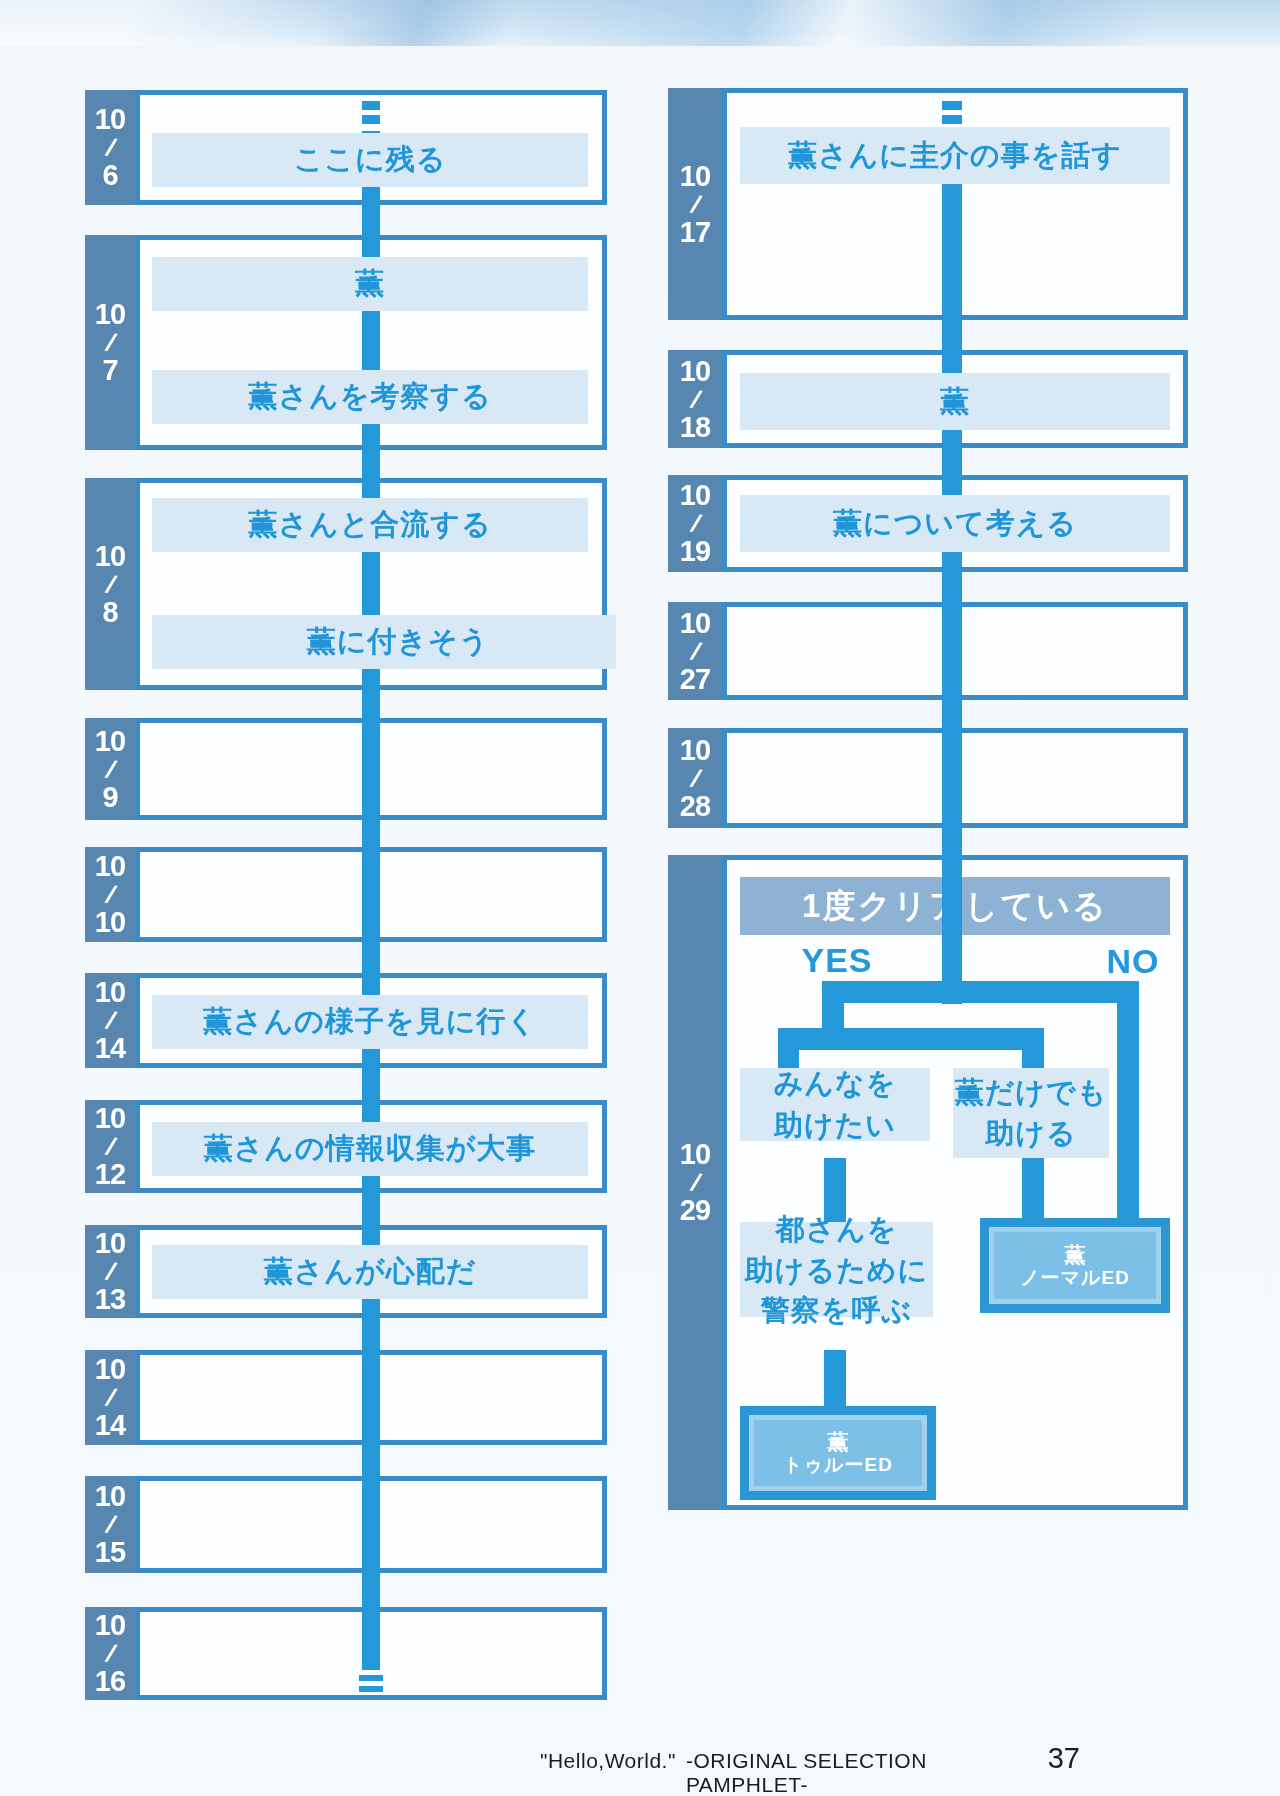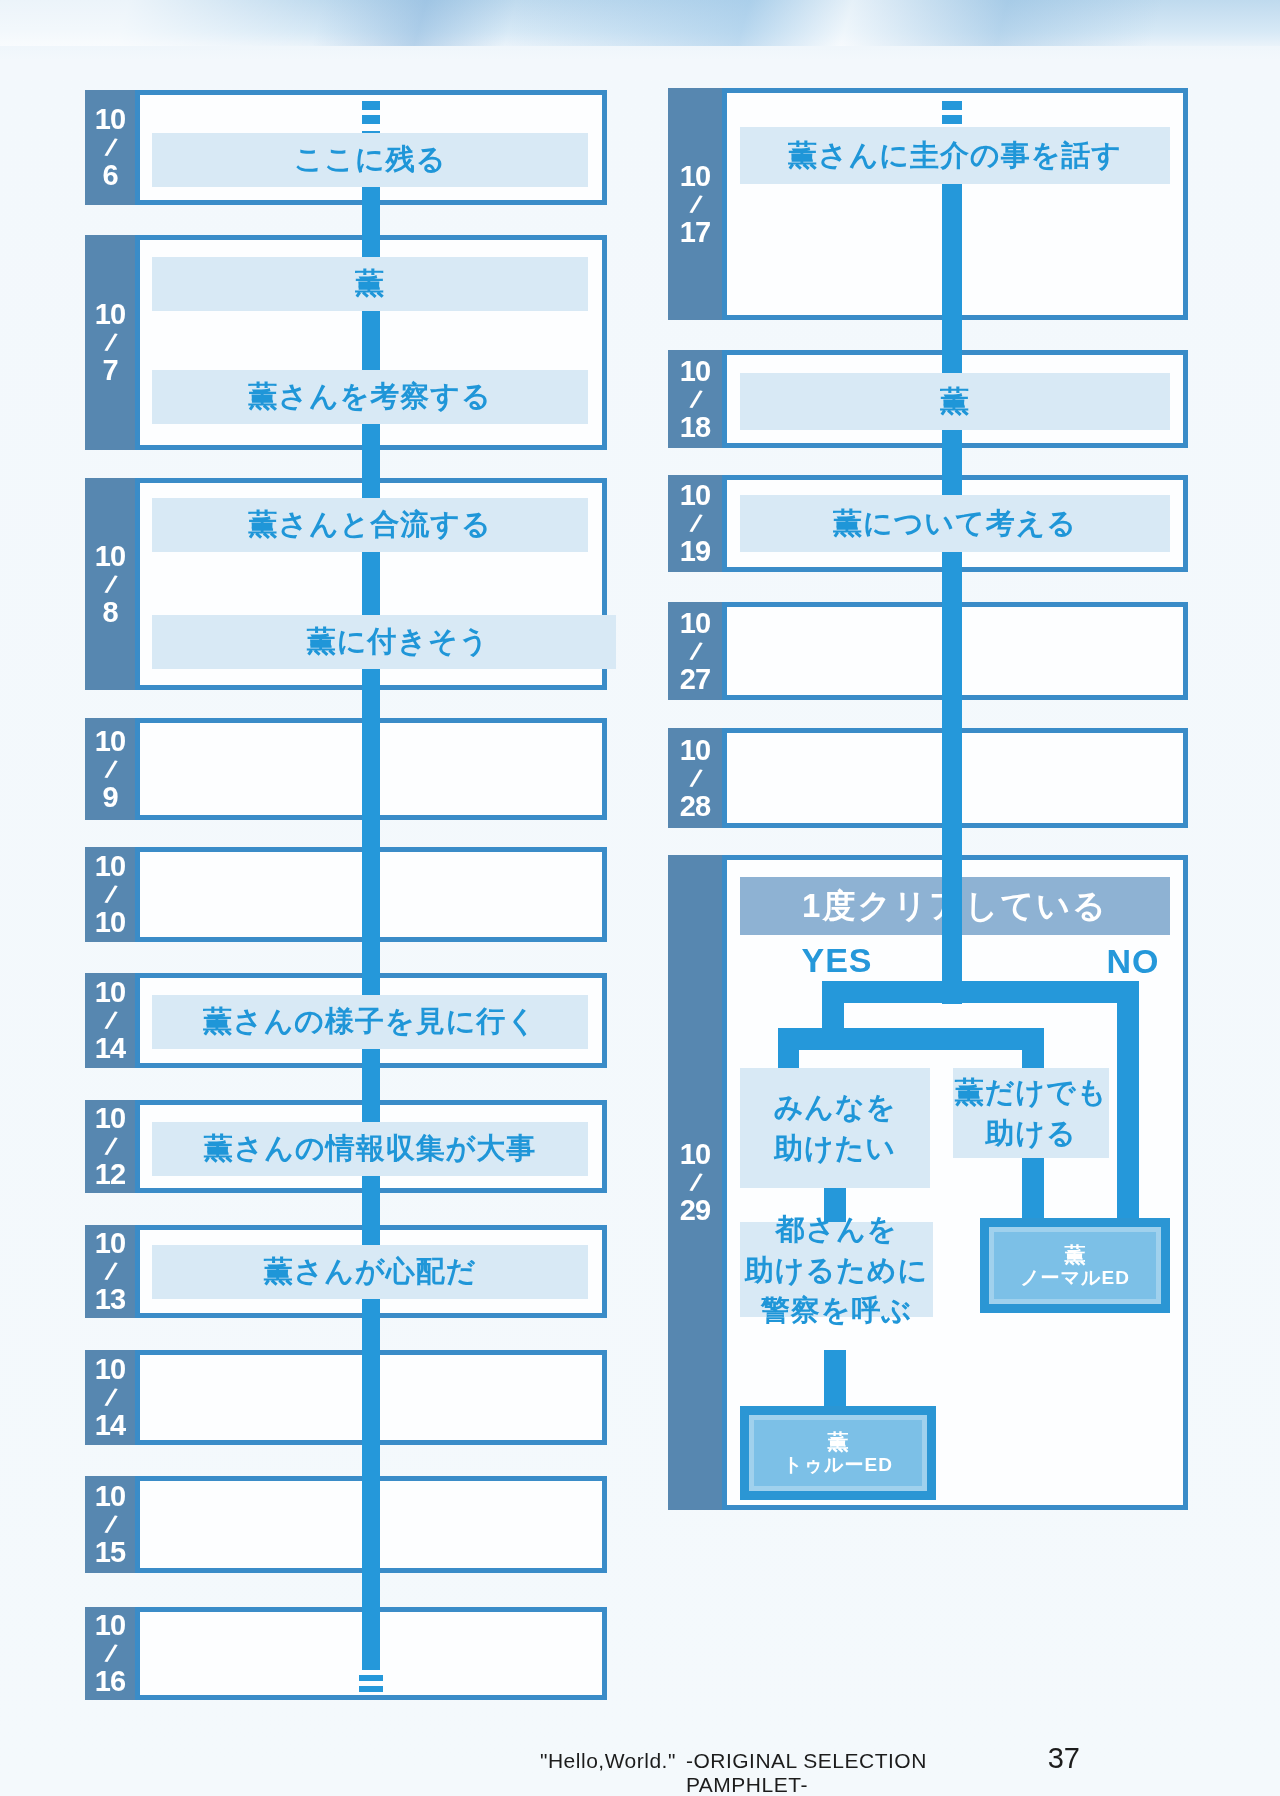--- a/index.html
+++ b/index.html
@@ -285,21 +285,21 @@
     <div class="conn" style="left:154px;top:126px;width:317px;height:22px;"></div>
     <div class="conn" style="left:154px;top:148px;width:22px;height:27px;"></div>
     <div class="conn" style="left:110px;top:173px;width:266px;height:22px;"></div>
     <div class="conn" style="left:110px;top:195px;width:21px;height:22px;"></div>
     <div class="conn" style="left:354px;top:195px;width:22px;height:22px;"></div>
     <div class="conn" style="left:449px;top:148px;width:22px;height:219px;"></div>
     <div class="conn" style="left:156px;top:303px;width:22px;height:66px;"></div>
     <div class="conn" style="left:354px;top:301px;width:22px;height:64px;"></div>
     <div class="conn" style="left:156px;top:495px;width:22px;height:58px;"></div>
 
-    <div class="choice" style="left:72px;top:213px;width:190px;height:120px;">
+    <div class="choice" style="left:72px;top:213px;width:190px;height:73px;">
       <span>みんなを</span>
       <span>助けたい</span>
     </div>
     <div class="choice" style="left:285px;top:213px;width:156px;height:90px;">
       <span>薫だけでも</span>
       <span>助ける</span>
     </div>
     <div class="choice" style="left:72px;top:367px;width:193px;height:95px;font-size:29px;line-height:1.38;">
       <span>都さんを</span>
       <span>助けるために</span>

